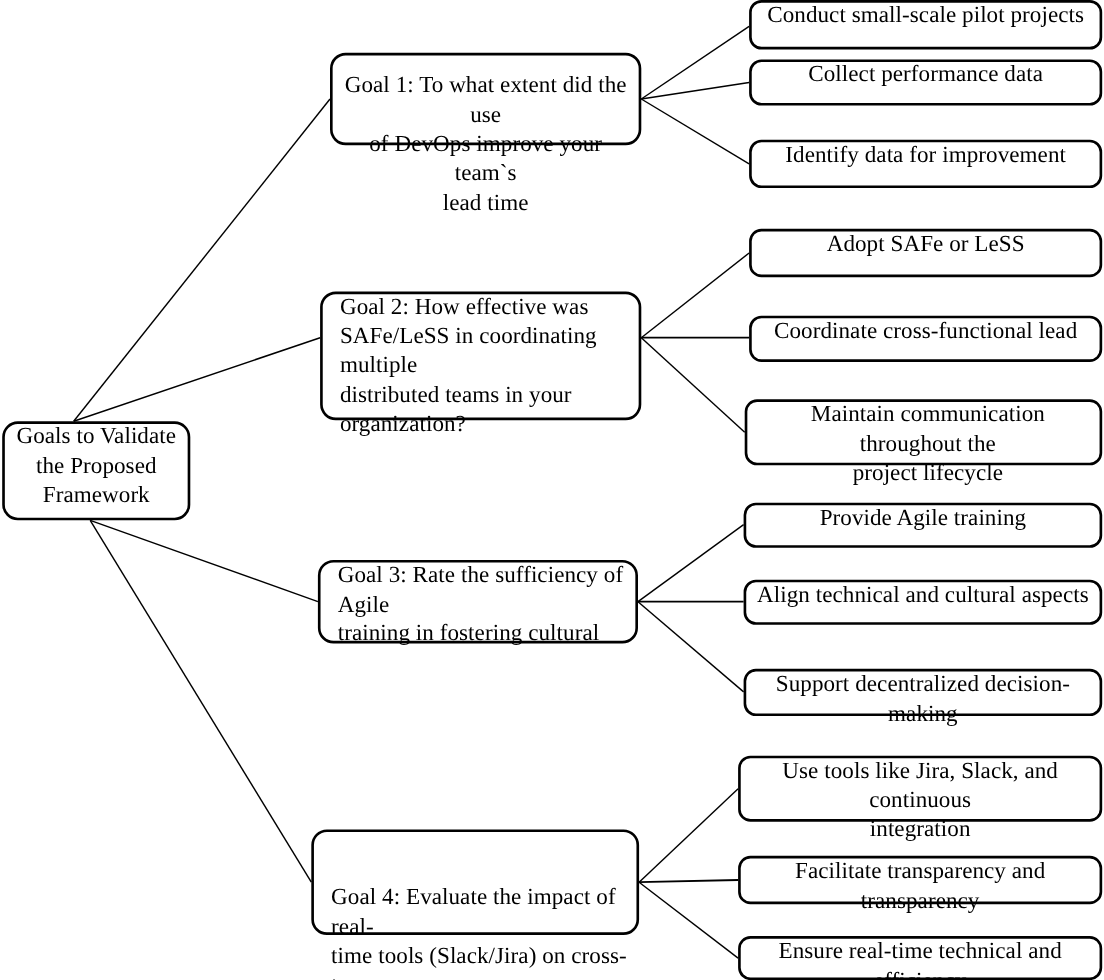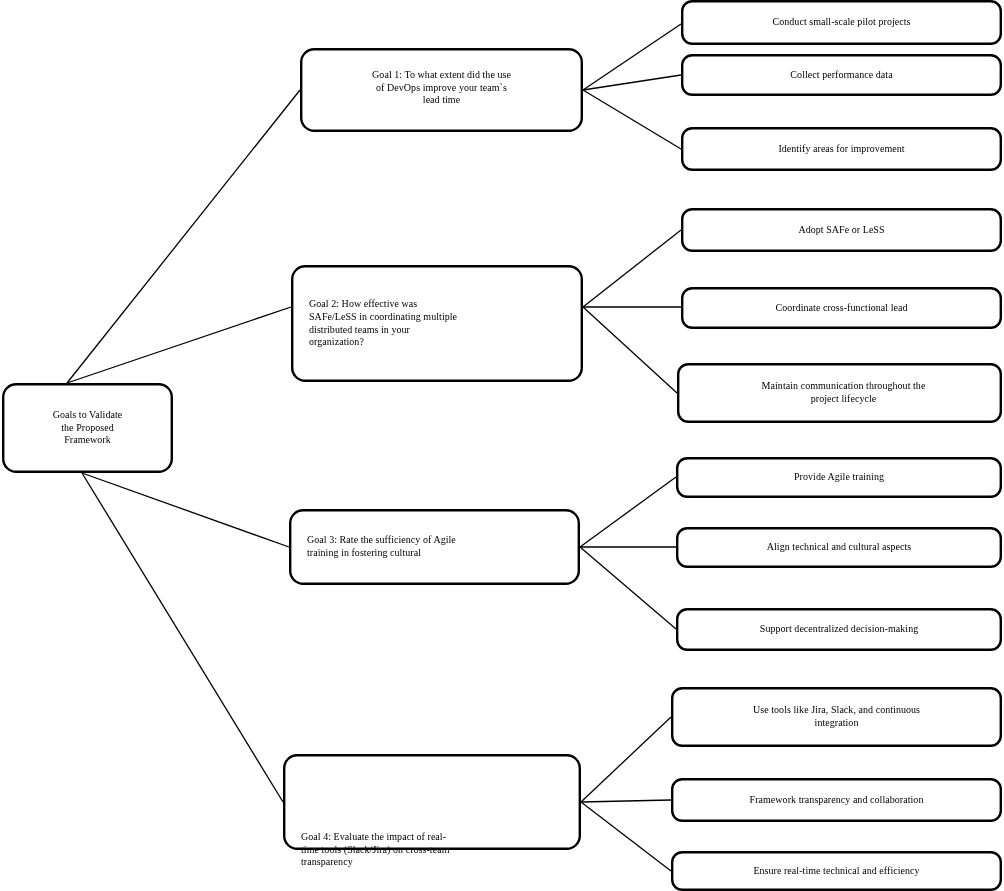--- a/index.html
+++ b/index.html
@@ -33,24 +33,23 @@
     fill: none;
   }
   .edge-line-mid {
     stroke: #000000;
     stroke-width: 1.6;
     fill: none;
   }
   .node-text {
     position: absolute;
     display: flex;
-    align-items: center;
     box-sizing: border-box;
     color: #000000;
-    font-size: 10px;
+    font-size: 21px;
     line-height: 1.27;
     letter-spacing: 0.05px;
   }
   .node-text.center {
     justify-content: center;
     text-align: center;
   }
   .node-text.left {
     justify-content: flex-start;
     text-align: left;
@@ -102,31 +101,31 @@
         <rect x="672.2" y="688.2" width="328.6" height="57.6" rx="10" ry="10" class="node-rect"></rect>
         <rect x="672.2" y="779.2" width="328.6" height="41.6" rx="10" ry="10" class="node-rect"></rect>
         <rect x="672.2" y="852.2" width="328.6" height="37.6" rx="10" ry="10" class="node-rect"></rect>
       </g>
   </svg>
 
   <div id="labels-layer">
       <div class="node-text center" style="left: 12px; top: 383px; width: 151px; height: 90px;">
         <span>Goals to Validate<br>the Proposed<br>Framework</span>
       </div>
-      <div class="node-text center" style="left: 310px; top: 46px; width: 263px; height: 84px;">
+      <div class="node-text center" style="left: 310px; top: 64px; width: 263px; height: 84px;">
         <span>Goal 1: To what extent did the use<br>of DevOps improve your team`s<br>lead time</span>
       </div>
       <div class="node-text center" style="left: 691px; top: 0px; width: 301px; height: 45px;">
         <span>Conduct small-scale pilot projects</span>
       </div>
       <div class="node-text center" style="left: 691px; top: 54px; width: 301px; height: 42px;">
         <span>Collect performance data</span>
       </div>
       <div class="node-text center" style="left: 691px; top: 127px; width: 301px; height: 44px;">
-        <span>Identify areas for improvement</span>
+        <span>Identify data for improvement</span>
       </div>
       <div class="node-text left" style="left: 309px; top: 265px; width: 266px; height: 117px;">
         <span>Goal 2: How effective was<br>SAFe/LeSS in coordinating multiple<br>distributed teams in your<br>organization?</span>
       </div>
       <div class="node-text center" style="left: 691px; top: 208px; width: 301px; height: 44px;">
         <span>Adopt SAFe or LeSS</span>
       </div>
       <div class="node-text center" style="left: 691px; top: 287px; width: 301px; height: 42px;">
         <span>Coordinate cross-functional lead</span>
       </div>
@@ -145,20 +144,20 @@
       <div class="node-text center" style="left: 686px; top: 608px; width: 306px; height: 43px;">
         <span>Support decentralized decision-making</span>
       </div>
       <div class="node-text left" style="left: 301px; top: 754px; width: 272px; height: 96px; margin-top: 48px;">
         <span>Goal 4: Evaluate the impact of real-<br>time tools (Slack/Jira) on cross-team<br>transparency</span>
       </div>
       <div class="node-text center" style="left: 681px; top: 687px; width: 311px; height: 60px;">
         <span>Use tools like Jira, Slack, and continuous<br>integration</span>
       </div>
       <div class="node-text center" style="left: 681px; top: 778px; width: 311px; height: 44px;">
-        <span>Framework transparency and collaboration</span>
+        <span>Facilitate transparency and transparency</span>
       </div>
       <div class="node-text center" style="left: 681px; top: 851px; width: 311px; height: 40px;">
         <span>Ensure real-time technical and efficiency</span>
       </div>
     </div>
 
 </div>
 
 </body></html>

